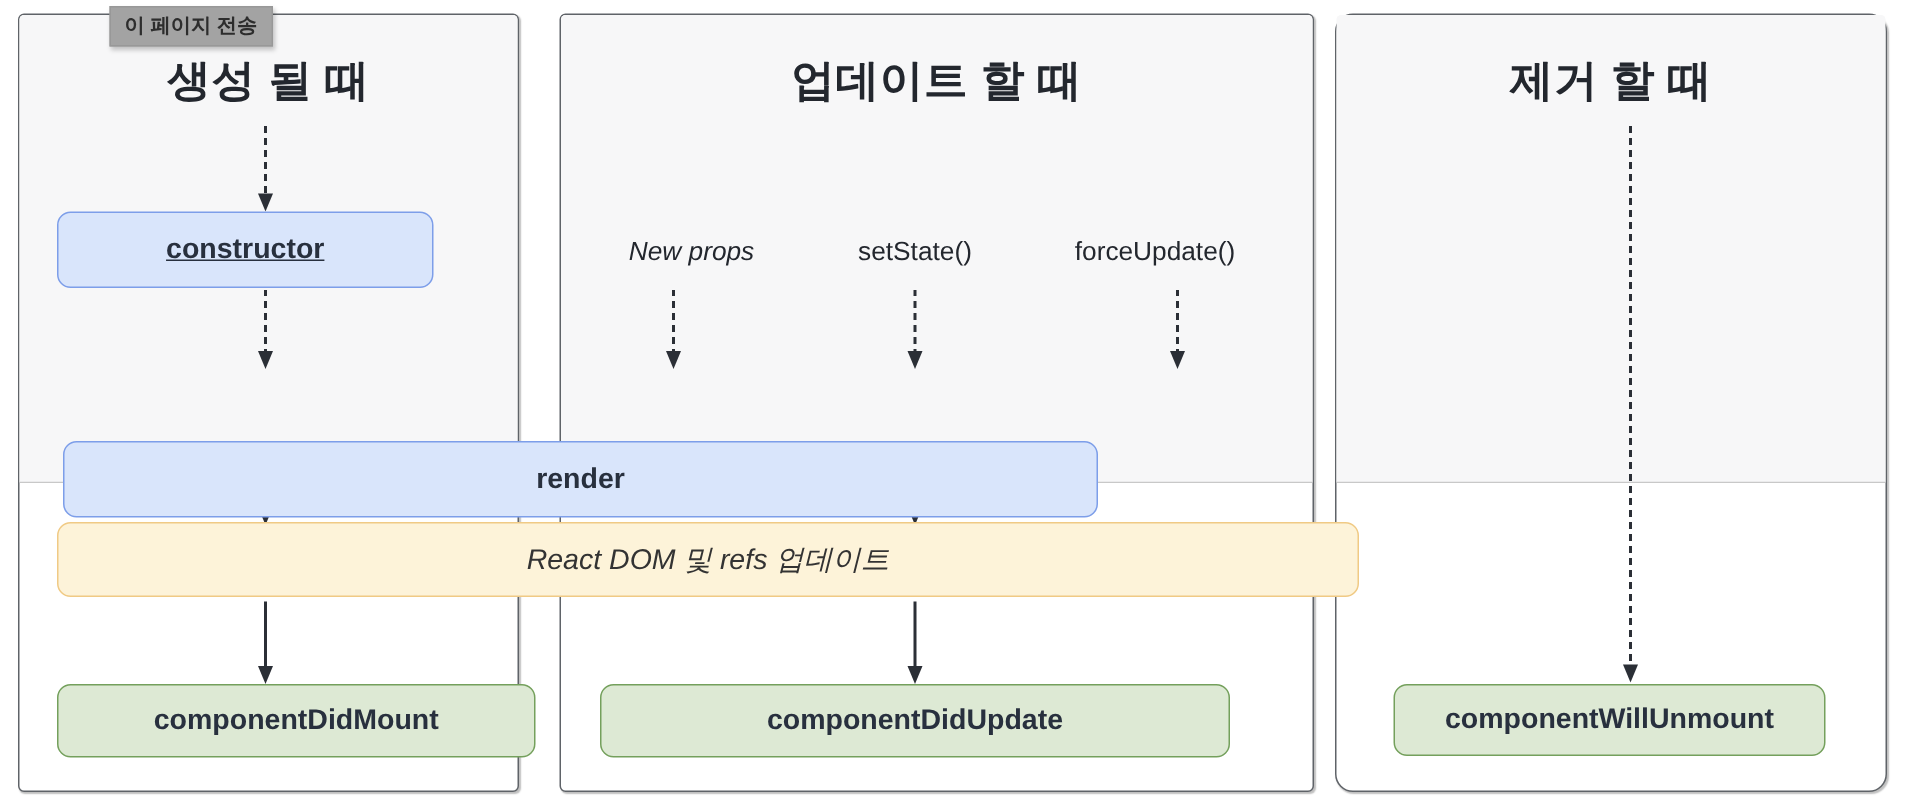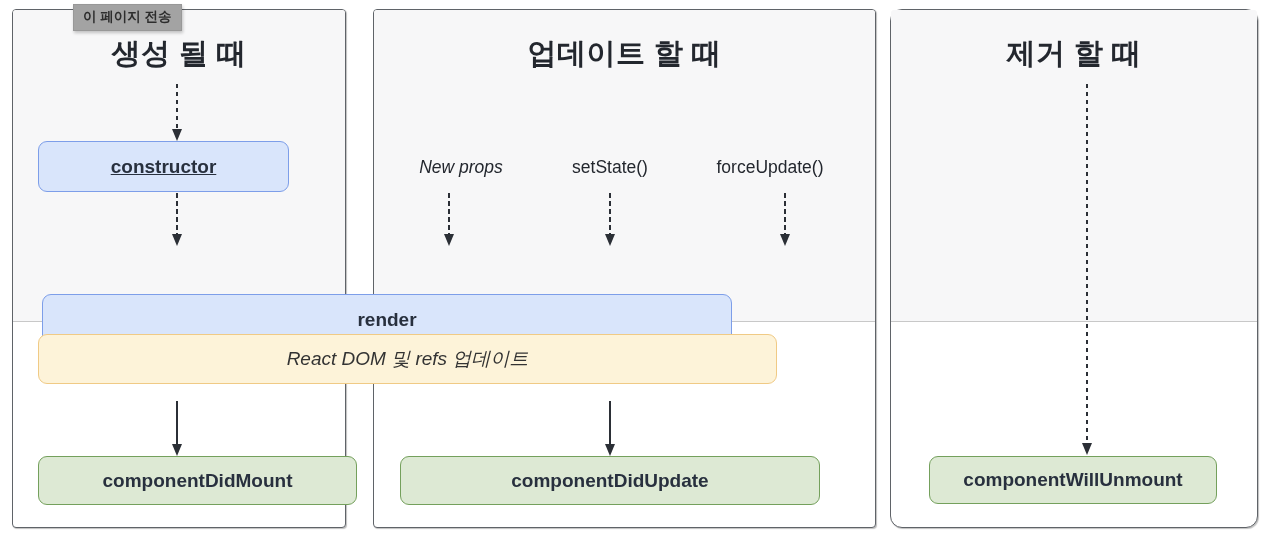--- a/index.html
+++ b/index.html
@@ -69,21 +69,21 @@
     <div class="panel-top"></div>
     <div class="panel-title">제거 할 때</div>
   </div>
 
   <div class="trigger italic" style="left:461px;top:157px;">New props</div>
   <div class="trigger" style="left:610px;top:157px;">setState()</div>
   <div class="trigger" style="left:770px;top:157px;">forceUpdate()</div>
 
   <div class="box blue" style="left:38px;top:141px;width:251px;height:51px;text-decoration:underline;">constructor</div>
   <div class="box blue" style="left:42px;top:246px;width:690px;height:51px;margin-top:48px;">render</div>
-  <div class="box yellow" style="left:38px;top:334px;width:739px;height:50px;">React DOM 및 refs 업데이트</div>
+  <div class="box yellow" style="left:38px;top:348px;width:868px;height:50px;">React DOM 및 refs 업데이트</div>
   <div class="box green" style="left:38px;top:456px;width:319px;height:49px;">componentDidMount</div>
   <div class="box green" style="left:400px;top:456px;width:420px;height:49px;">componentDidUpdate</div>
   <div class="box green" style="left:929px;top:456px;width:288px;height:48px;">componentWillUnmount</div>
 
   <div class="vline dashed" style="left:176px;top:84px;height:45px;"></div>
   <div class="ahead" style="left:171.5px;top:129px;"></div>
 
   <div class="vline dashed" style="left:176px;top:193px;height:41px;"></div>
   <div class="ahead" style="left:171.5px;top:234px;"></div>
 

